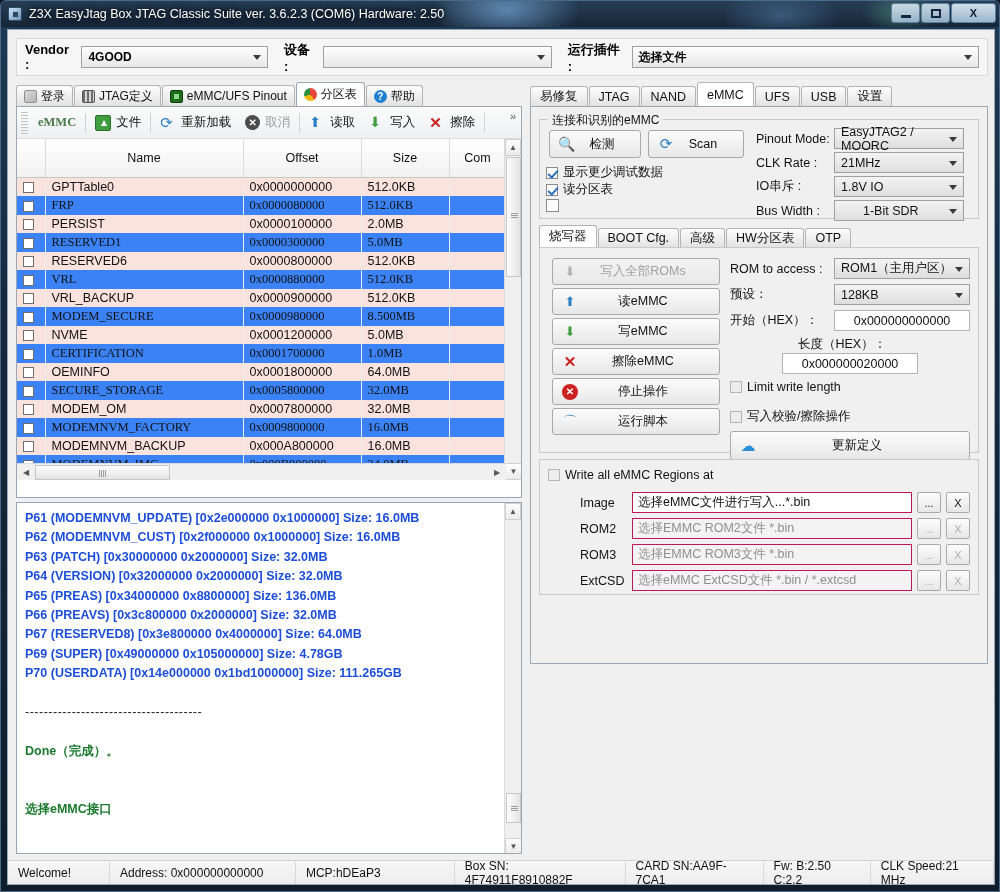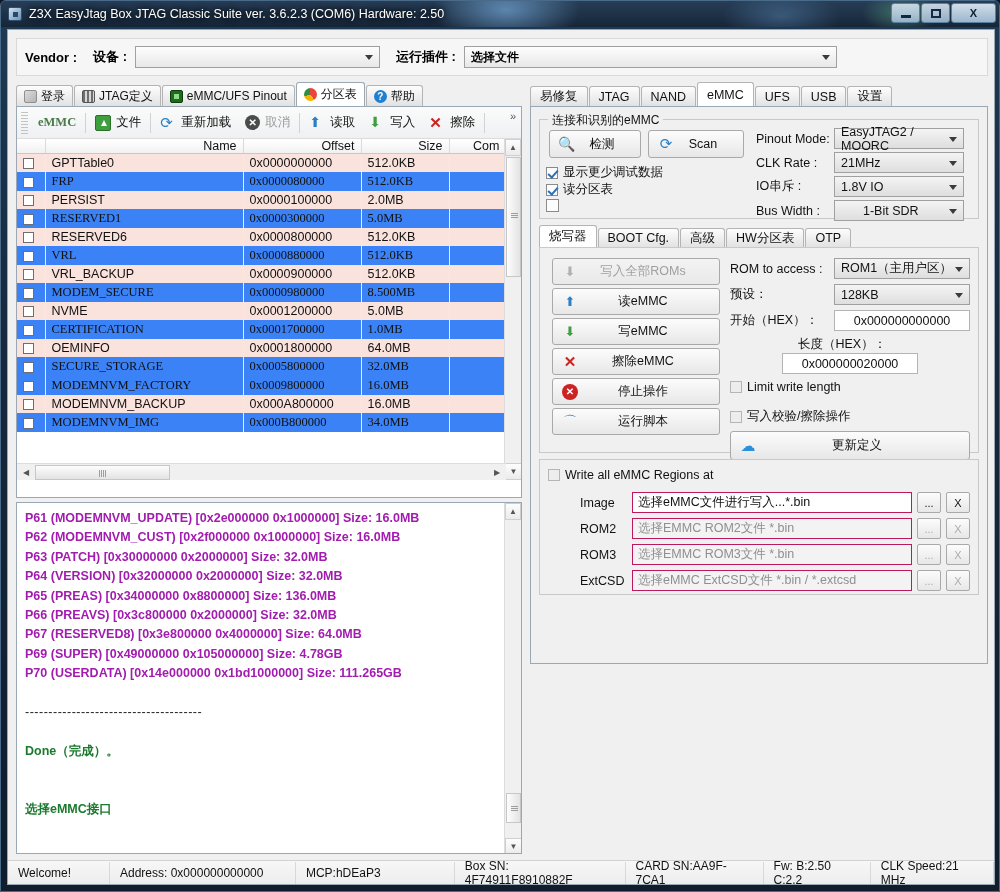--- a/index.html
+++ b/index.html
@@ -139,22 +139,22 @@
   .ico-cancel { width:15px;height:15px;border-radius:50%;background:#4b4b4b;color:#fff;
      font-size:10px;display:flex;align-items:center;justify-content:center;font-weight:bold;}
   .ico-up { color:#2b7fc4; font-size:14px; line-height:15px; }
   .ico-down { color:#3f9f3f; font-size:14px; line-height:15px; }
   .ico-x { color:#cc2222; font-size:15px; font-weight:bold; line-height:15px; }
 
   table.grid { width:100%; border-collapse:collapse; table-layout:fixed; }
   .gridhead th {
     background: linear-gradient(180deg,#ffffff,#f1f1f1);
     border-right:1px solid #dadada; border-bottom:1px solid #c8c8c8;
-    font-size:12.5px; font-weight:normal; text-align:right;
-    padding: 0 6px; color:#111;
+    font-size:12.5px; font-weight:normal; text-align:center;
+    padding: 12px 6px; color:#111;
   }
   .gridwrap { position:relative; height: 341px; overflow:hidden; }
   .gridscroll { position:absolute; left:0; top:0; width:489px; }
   .grid td { font-size:12.5px; padding: 2px 6px; color:#111; white-space:nowrap;
      border-right:1px solid #ececec; }
   tr.odd td { background:#fbe3dd; }
   tr.even td { background:#3b82f6;font-family:Liberation Serif, serif; }
   .cb { width:11px;height:11px;border:1px solid #6e6e6e;background:#fff;display:inline-block;vertical-align:middle;}
   .vscroll { position:absolute; right:0; top:0; width:17px; height:341px;
      background:#f0f0f0; border-left:1px solid #dcdcdc; }
@@ -172,21 +172,21 @@
      background:repeating-linear-gradient(90deg,#9d9d9d 0 1px,transparent 1px 2px);}
   .hs-arrow{position:absolute;top:1px;width:16px;height:15px;display:flex;align-items:center;
      justify-content:center;font-size:8px;color:#555;}
 
   
   .logbox {
     position:absolute; left:0; top:420px; width:506px; height:352px;
     background:#ffffff; border:1px solid #9aa7b4; overflow:hidden;
   }
   .logtext { padding: 6px 8px; }
-  .logline { font-size:12.5px; font-weight:bold; color:#a21caf; line-height:19.4px; white-space:nowrap;}
+  .logline { font-size:12.5px; font-weight:bold; color:#1d4ed8; line-height:19.4px; white-space:nowrap;}
   .logline.green { color:#1b7a2e; }
   .logline.plain { color:#222; font-weight:normal; letter-spacing:.5px;}
   .logscroll { position:absolute; right:0; top:0; width:17px; height:352px; background:#f0f0f0;
      border-left:1px solid #dcdcdc;}
   .ls-thumb{position:absolute;left:1px;top:290px;width:15px;height:30px;
      background:linear-gradient(90deg,#fdfdfd,#e3e3e3);border:1px solid #c6c6c6;}
   .ls-thumb:after{content:"";position:absolute;left:4px;top:12px;width:7px;height:5px;
      background:repeating-linear-gradient(180deg,#9d9d9d 0 1px,transparent 1px 2px);}
 
   
@@ -266,20 +266,24 @@
           <span class="max"></span>
         </div>
       <div class="tb-btn close">X</div>
     </div>
   </div>
 
   <div class="client">
 
     <div class="vendorrow">
       <span class="lbl-bold">Vendor :</span>
+      <div class="combo bold" style="width:200px;margin-left:8px;">
+        <span>4GOOD</span>
+        <span class="arrow"></span>
+      </div>
       <span class="lbl-bold" style="margin-left:16px;">设备 :</span>
       <div class="combo" style="width:245px;margin-left:8px;">
         <span></span>
         <span class="arrow"></span>
       </div>
       <span class="lbl-bold" style="margin-left:16px;">运行插件 :</span>
       <div class="combo bold" style="width:373px;margin-left:8px;">
         <span>选择文件</span>
         <span class="arrow"></span>
       </div>
@@ -446,20 +450,27 @@
                     <td>64.0MB</td>
                     <td></td>
                   </tr>
                   <tr class="even">
                     <td><span class="cb"></span></td>
                     <td>SECURE_STORAGE</td>
                     <td>0x0005800000</td>
                     <td>32.0MB</td>
                     <td></td>
                   </tr>
+                  <tr class="odd">
+                    <td><span class="cb"></span></td>
+                    <td>MODEM_OM</td>
+                    <td>0x0007800000</td>
+                    <td>32.0MB</td>
+                    <td></td>
+                  </tr>
                   <tr class="even">
                     <td><span class="cb"></span></td>
                     <td>MODEMNVM_FACTORY</td>
                     <td>0x0009800000</td>
                     <td>16.0MB</td>
                     <td></td>
                   </tr>
                   <tr class="odd">
                     <td><span class="cb"></span></td>
                     <td>MODEMNVM_BACKUP</td>

